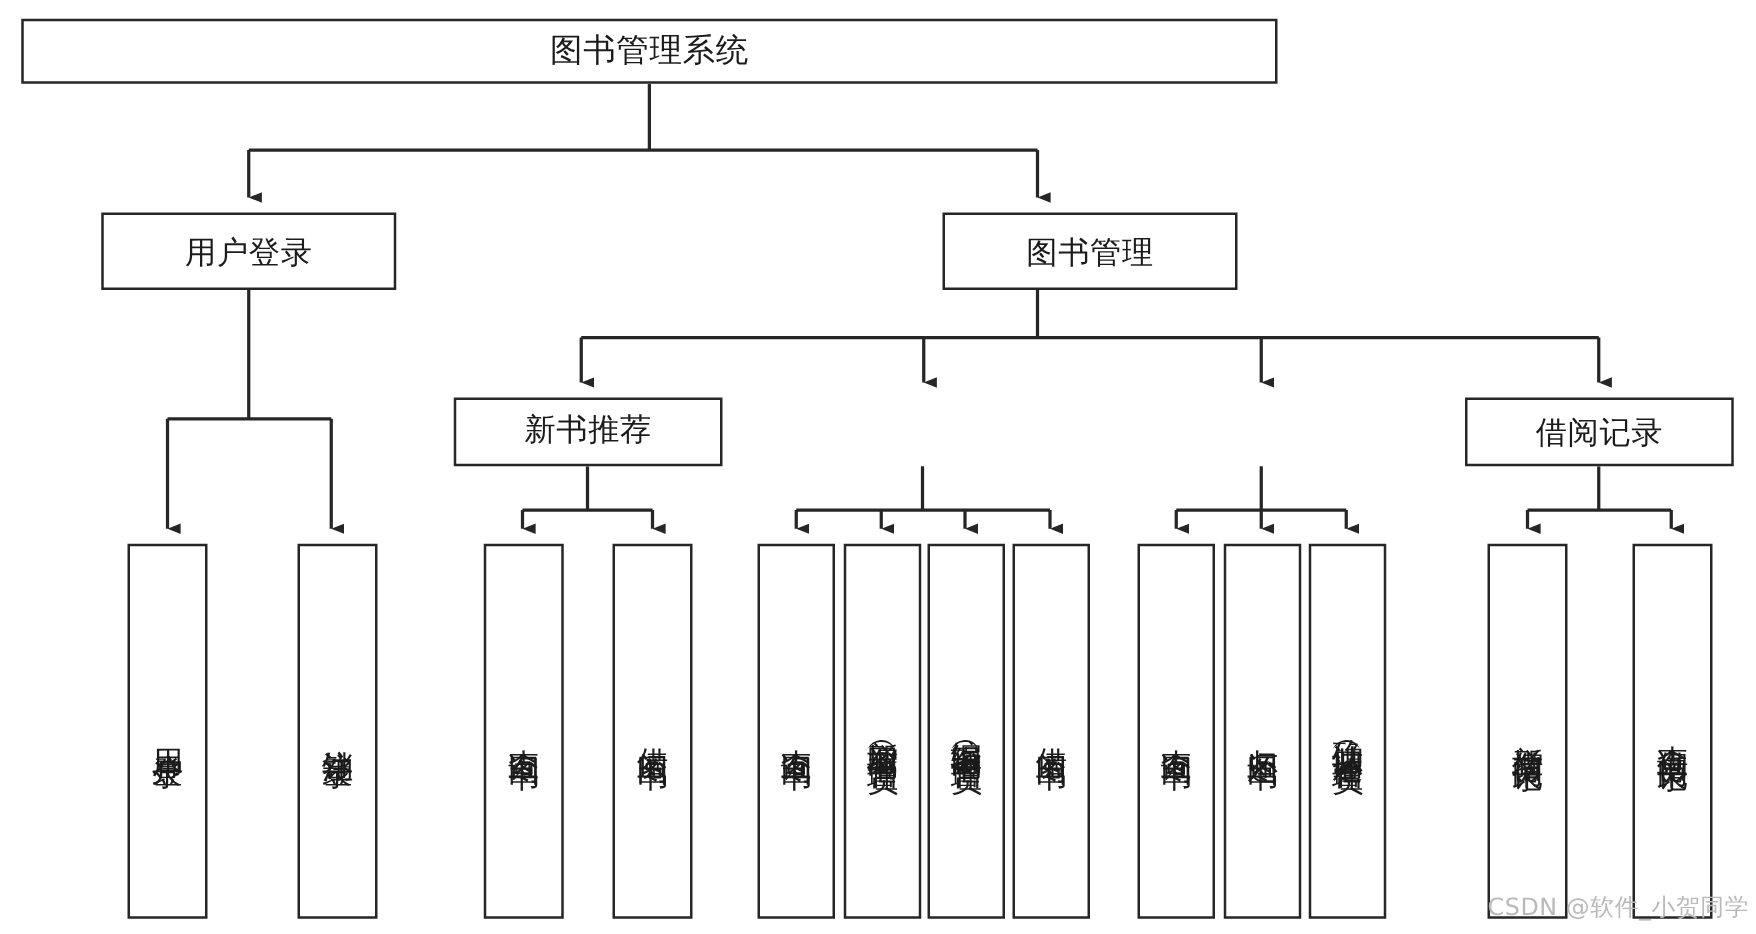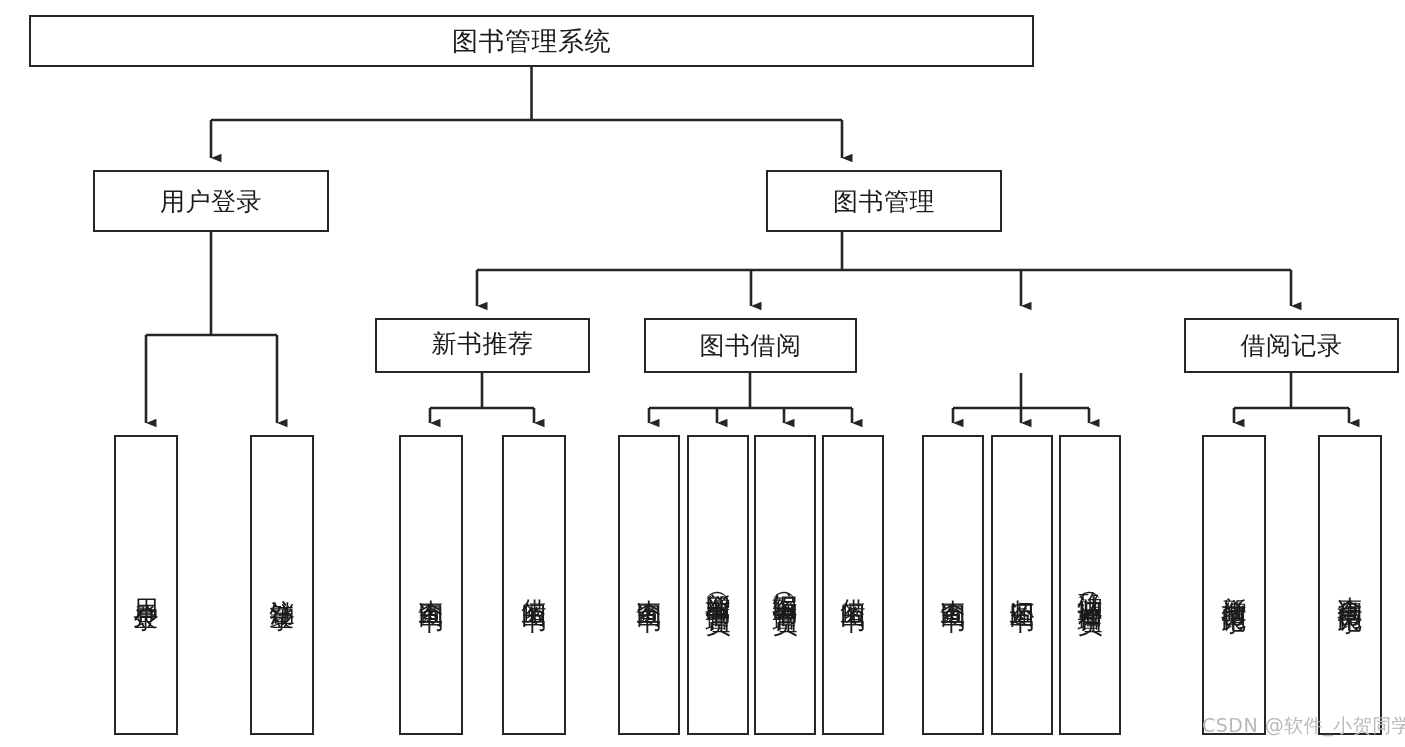--- a/index.html
+++ b/index.html
@@ -3,21 +3,21 @@
 <meta charset="utf-8">
 <style>
   html,body{margin:0;padding:0;}
   body{
     width:1405px;height:747px;
     background:#ffffff;
     font-family:"DejaVu Sans","Liberation Sans",sans-serif;
     overflow:hidden;
     position:relative;
   }
-  #canvas{position:absolute;left:12px;top:0;width:1260px;height:747px;}
+  #canvas{position:absolute;left:0;top:0;width:1260px;height:747px;}
   svg.edges{position:absolute;left:0;top:0;width:1405px;height:747px;}
 
   .node{
     position:absolute;
     box-sizing:border-box;
     background:#ffffff;
     border:2.5px solid #262626;
     display:flex;
     align-items:center;
     justify-content:center;
@@ -114,23 +114,20 @@
   <div class="node h-node" style="left:81px;top:170px;width:236px;height:62px;">
     <span class="lbl">用户登录</span>
   </div>
   <div class="node h-node" style="left:712px;top:170px;width:236px;height:62px;margin-left:42px;">
     <span class="lbl">图书管理</span>
   </div>
 
   <div class="node h-node" style="left:363px;top:318px;width:215px;height:55px;font-family:Liberation Mono, monospace;">
     <span class="lbl">新书推荐</span>
   </div>
-  <div class="node h-node" style="left:632px;top:318px;width:213px;height:55px;">
-    <span class="lbl">图书借阅</span>
-  </div>
   <div class="node h-node" style="left:1172px;top:318px;width:215px;height:55px;text-align:center;">
     <span class="lbl">借阅记录</span>
   </div>
 
   <div class="node v-node" style="left:102px;top:435px;width:64px;height:300px;">
     <span class="lbl">用户登录</span>
   </div>
   <div class="node v-node" style="left:238px;top:435px;width:64px;height:300px;">
     <span class="lbl">注销登录</span>
   </div>

